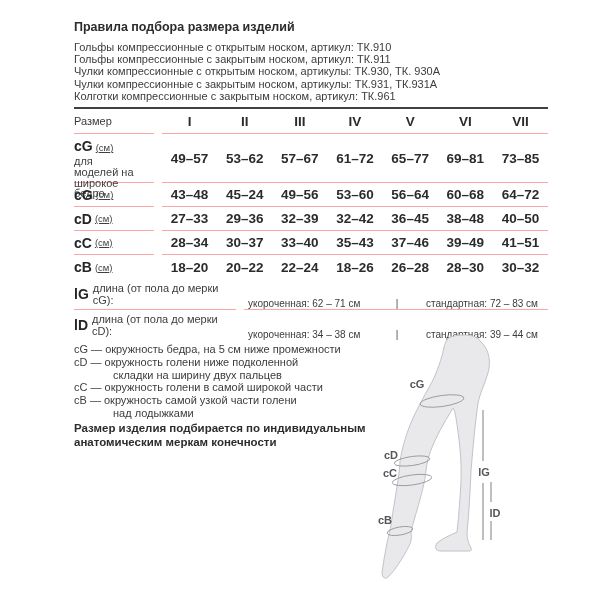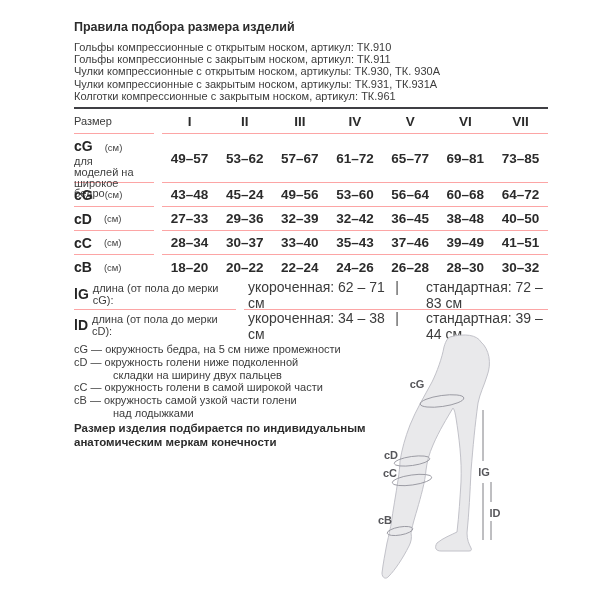--- a/index.html
+++ b/index.html
@@ -21,31 +21,31 @@
   .tgap{width:8px;}
   .tdata{flex:1;display:flex;align-items:center;}
   .bordered{border-bottom:1px solid #fca5a5;}
   .tcell{flex:1;text-align:center;font-weight:bold;font-size:13.5px;color:#2b2b2b;}
   .hrow{height:25px;}
   .hrow .tlabel{font-size:11px;color:#3a3a3a;}
   .r-tall{height:49px;}
   .r-tall .tlabel{align-items:flex-start;padding-top:3px;}
   .r-std{height:24px;}
   .rowkey{font-size:14px;font-weight:bold;color:#252525;}
-  .rowunit{font-size:9.5px;color:#3f3f3f;margin-left:12px;}
+  .rowunit{font-size:9.5px;color:#3f3f3f;margin-left:3px;text-decoration:underline;}
   .rownote{font-size:11px;line-height:10.8px;color:#3f3f3f;width:62px;margin-top:1px;}
   .labelwrap{display:block;}
 
   
   .lrow{display:flex;align-items:stretch;}
   .lrow-1{height:31px;}
   .lrow-2{height:30px;}
   .llabel{width:162px;display:flex;align-items:center;font-size:11px;color:#3c3c3c;}
   .llabel .rowkey{margin-right:4px;}
-  .ldata{flex:1;display:flex;align-items:flex-start;font-size:14px;color:#3c3c3c;padding-left:4px;}
+  .ldata{flex:1;display:flex;align-items:flex-end;font-size:10px;color:#3c3c3c;padding-left:4px;}
   .lshort{width:138px;}
   .lsep{width:22px;text-align:center;color:#4a4a4a;}
   .lstd{flex:1;padding-left:18px;}
 
   
   .legend{margin-top:3px;font-size:11px;line-height:12.8px;color:#3c3c3c;}
   .legend .l2{padding-left:39px;}
   .summary{margin-top:2px;font-size:11.5px;line-height:13.8px;font-weight:bold;color:#2c2c2c;width:320px;}
 
   
@@ -157,21 +157,21 @@
     <div class="trow r-std">
       <div class="tlabel">
         <span class="rowkey">cB</span>
           <span class="rowunit">(см)</span>
       </div>
       <div class="tgap"></div>
       <div class="tdata">
         <div class="tcell">18–20</div>
         <div class="tcell">20–22</div>
         <div class="tcell">22–24</div>
-        <div class="tcell">24–26</div>
+        <div class="tcell">18–26</div>
         <div class="tcell">26–28</div>
         <div class="tcell">28–30</div>
         <div class="tcell">30–32</div>
       </div>
     </div>
 
     <div class="lrow lrow-1">
       <div class="llabel bordered">
         <span class="rowkey">lG</span>
         <span>длина (от пола до мерки cG):</span>

